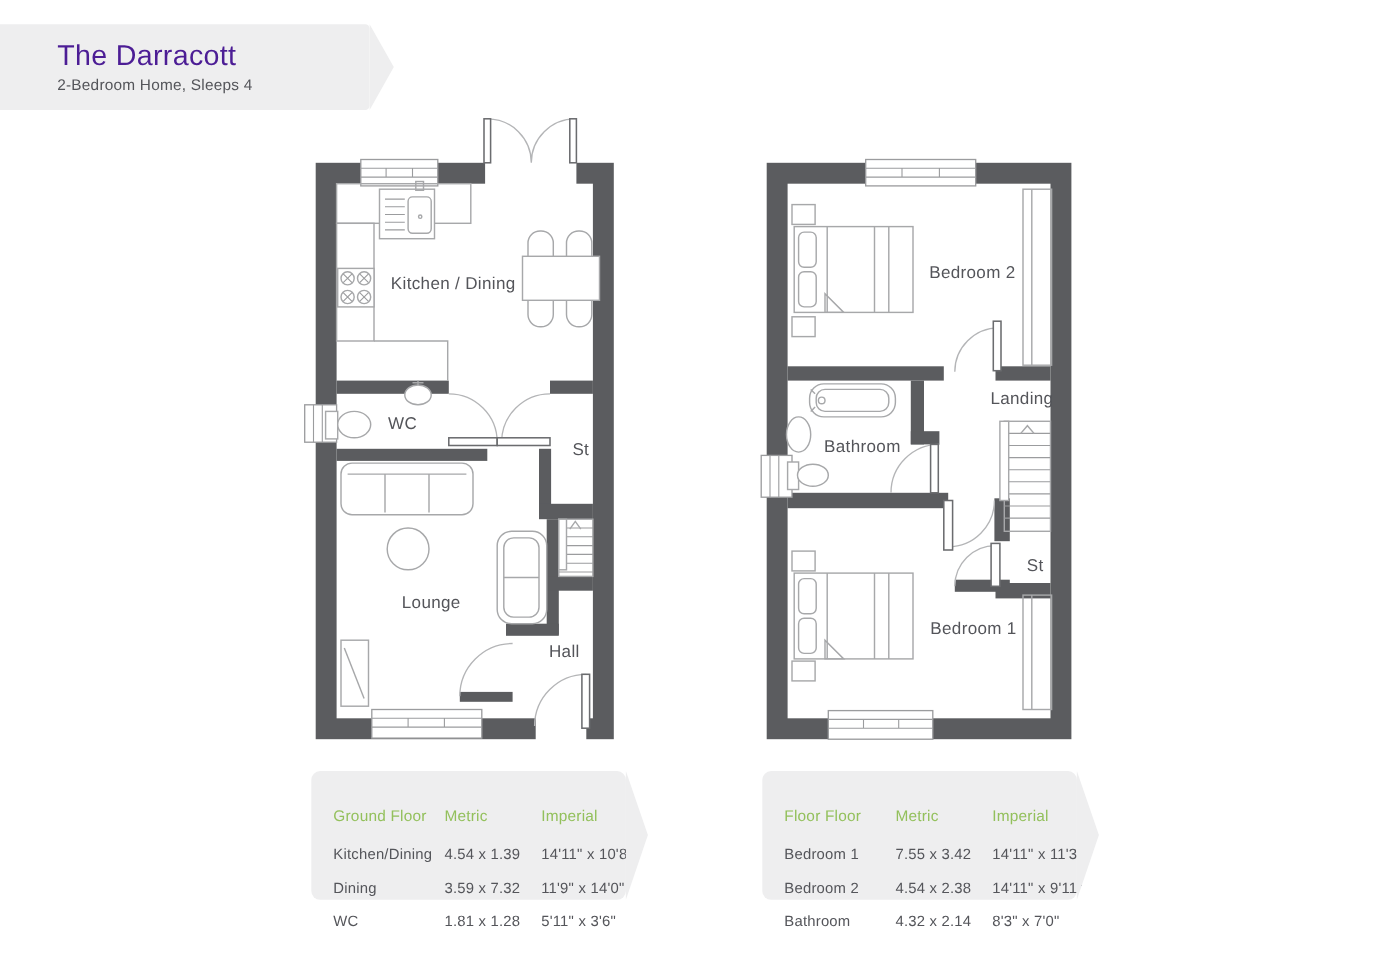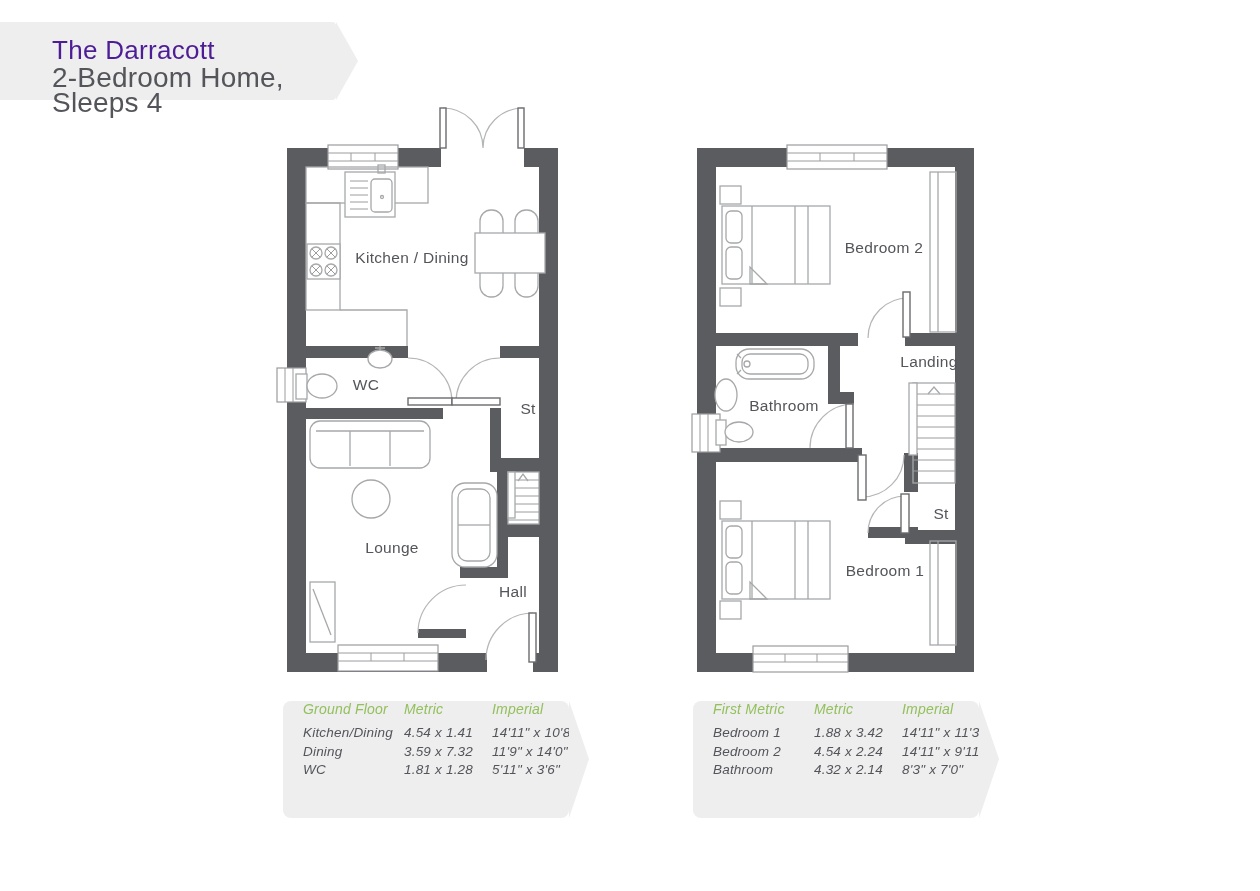--- a/index.html
+++ b/index.html
@@ -7,32 +7,32 @@
   #page{position:relative;width:1260px;height:891px;background:#ffffff;overflow:hidden;}
 
   
   .banner{position:absolute;left:0;top:22px;width:336px;height:78px;background:#eeeeef;
           border-radius:0 4px 4px 0;}
   .banner-point{position:absolute;left:336px;top:22px;width:0;height:0;
           border-top:39px solid transparent;border-bottom:39px solid transparent;
           border-left:22px solid #eeeeef;}
   .banner-inner{padding:13px 0 0 52px;}
   .banner-title{font-size:26px;line-height:30px;color:#4c1d95;font-weight:500;letter-spacing:.3px;}
-  .banner-subtitle{font-size:28px;line-height:25px;color:#54555a;font-weight:400;letter-spacing:.2px;}
+  .banner-subtitle{font-size:14px;line-height:25px;color:#54555a;font-weight:400;letter-spacing:.2px;}
 
   
   .panel{position:absolute;top:701px;width:286px;height:117px;background:#eeeeef;border-radius:8px;}
   .panel-point{position:absolute;top:701px;width:0;height:0;
           border-top:58px solid transparent;border-bottom:59px solid transparent;
           border-left:20px solid #eeeeef;}
   .panel.gf{left:283px;} .panel-point.gf{left:569px;}
   .panel.ff{left:693px;} .panel-point.ff{left:979px;}
-  .dim-grid{display:grid;grid-template-columns:101px 88px auto;padding:0 0 0 20px;font-style:italic;}
+  .dim-grid{display:grid;grid-template-columns:101px 88px auto;padding:32px 0 0 20px;}
   .dim-grid .hd{color:#93c05c;font-size:14px;line-height:17px;padding-bottom:6px;letter-spacing:.2px;}
-  .dim-grid .cell{color:#54555a;font-size:13.5px;line-height:18.5px;letter-spacing:.2px;white-space:nowrap;}
+  .dim-grid .cell{color:#54555a;font-size:13.5px;line-height:18.5px;letter-spacing:.2px;white-space:nowrap;margin-top:12px;}
 
   
   .plan{position:absolute;top:100px;width:320px;height:590px;}
   .plan.gf{left:260px;} .plan.ff{left:670px;}
   svg text{font-family:"Liberation Sans",sans-serif;font-size:15.5px;fill:#54555a;letter-spacing:.3px;}
   .wall{fill:#5b5c5f;}
   .floor{fill:#ffffff;}
   .fix{fill:none;stroke:#a7a8aa;stroke-width:1.3;}
   .fixw{fill:#ffffff;stroke:#a7a8aa;stroke-width:1.3;}
   .win{fill:#ffffff;stroke:#9b9c9e;stroke-width:1.2;}
@@ -269,46 +269,46 @@
     <text x="885" y="576" text-anchor="middle">Bedroom 1</text>
   </svg>
 
   <div class="panel gf">
     <div class="dim-grid">
       <div class="hd">Ground Floor</div>
       <div class="hd">Metric</div>
       <div class="hd">Imperial</div>
 
       <div class="cell">Kitchen/Dining</div>
-      <div class="cell">4.54 x 1.41</div>
+      <div class="cell">4.54 x 1.39</div>
       <div class="cell">14'11" x 10'8"</div>
 
       <div class="cell">Dining</div>
       <div class="cell">3.59 x 7.32</div>
       <div class="cell">11'9" x 14'0"</div>
 
       <div class="cell">WC</div>
       <div class="cell">1.81 x 1.28</div>
       <div class="cell">5'11" x 3'6"</div>
     </div>
   </div>
   <div class="panel-point gf"></div>
 
   <div class="panel ff">
     <div class="dim-grid">
-      <div class="hd">First Metric</div>
+      <div class="hd">Floor Floor</div>
       <div class="hd">Metric</div>
       <div class="hd">Imperial</div>
 
       <div class="cell">Bedroom 1</div>
-      <div class="cell">1.88 x 3.42</div>
+      <div class="cell">7.55 x 3.42</div>
       <div class="cell">14'11" x 11'3"</div>
 
       <div class="cell">Bedroom 2</div>
-      <div class="cell">4.54 x 2.24</div>
+      <div class="cell">4.54 x 2.38</div>
       <div class="cell">14'11" x 9'11"</div>
 
       <div class="cell">Bathroom</div>
       <div class="cell">4.32 x 2.14</div>
       <div class="cell">8'3" x 7'0"</div>
     </div>
   </div>
   <div class="panel-point ff"></div>
 
 </div>

